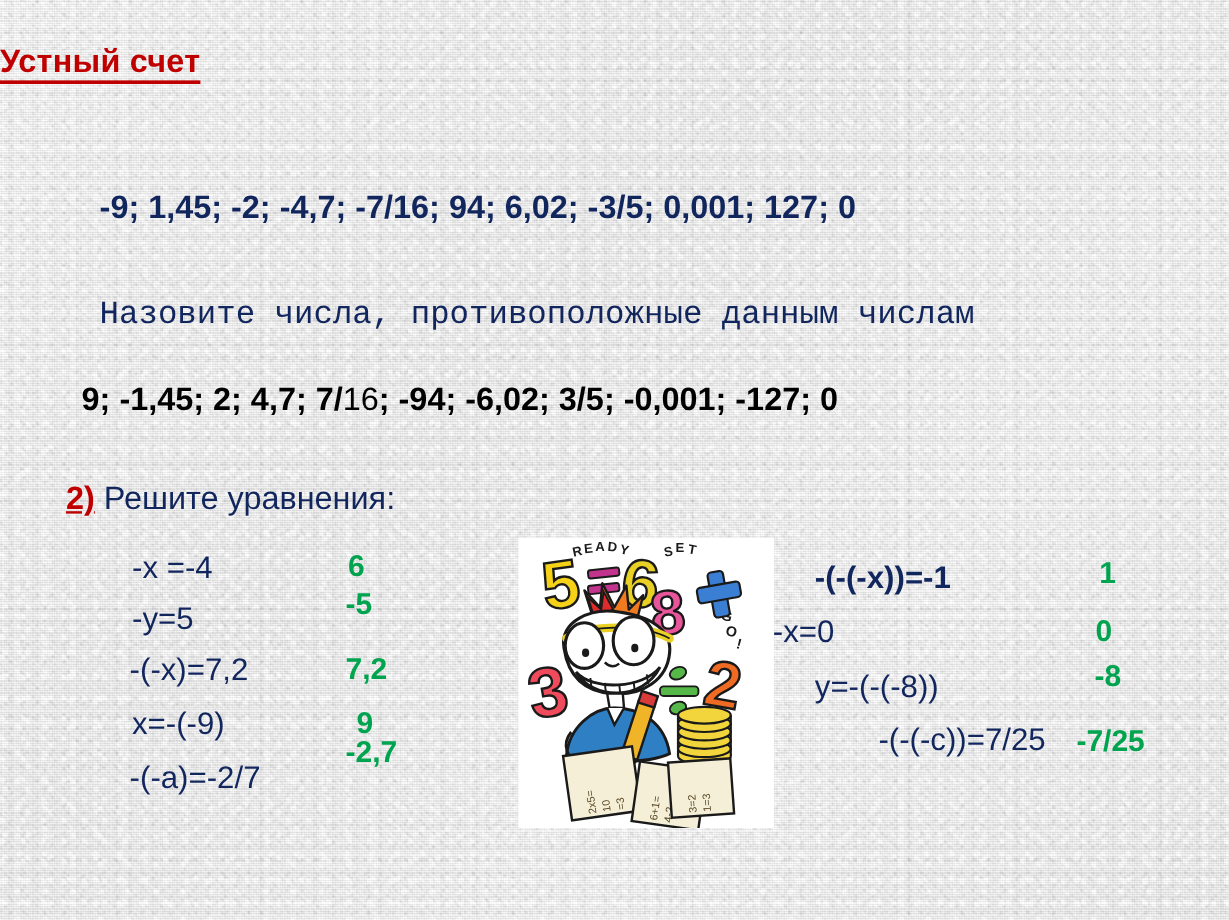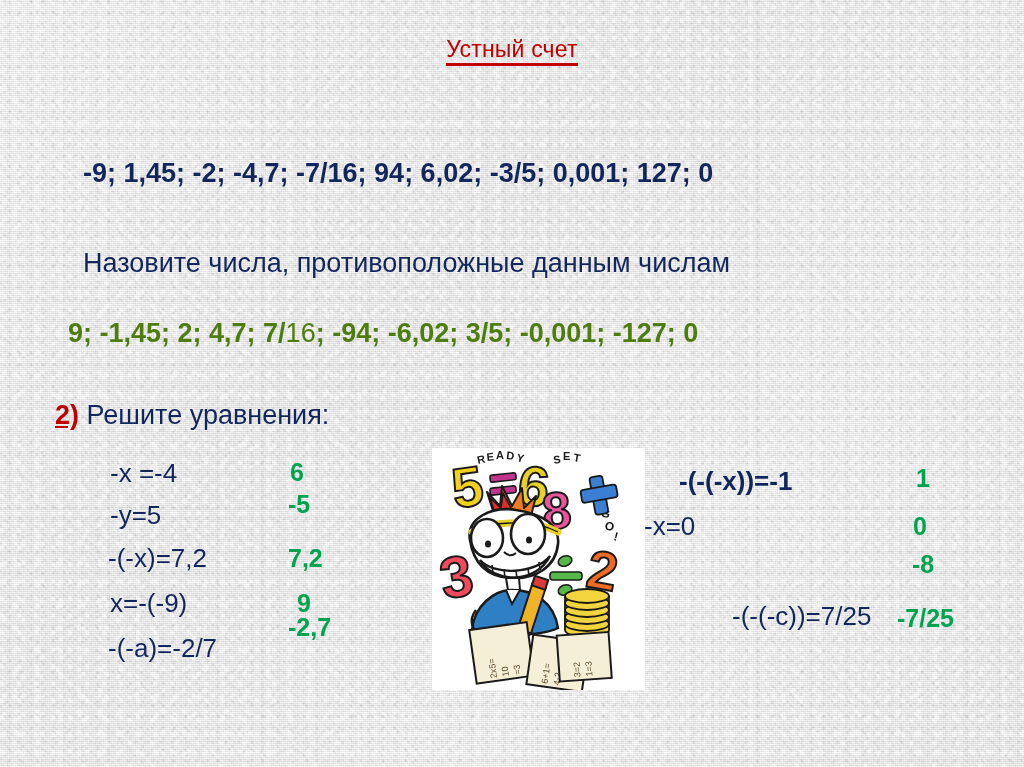--- a/index.html
+++ b/index.html
@@ -52,24 +52,24 @@
     inset: 0;
     z-index: 5;
   }
 
   .abs { position: absolute; }
 
   
   .title {
     left: 0; right: 0;
     top: 36px;
-    text-align: center;
+    text-align: left;
     color: #c00000;
-    font-weight: normal;
-    font-size: 23px;
+    font-weight: bold;
+    font-size: 27px;
     letter-spacing: .2px;
   }
   .title span {
     border-bottom: 3px solid #c00000;
     padding-bottom: 1px;
   }
 
   
   .line {
     color: #12265e;
@@ -79,21 +79,21 @@
   .line.bold { font-weight: bold; margin-left: 28px; }
 
   .marker {
     color: #c00000;
     font-weight: bold;
     text-decoration: underline;
     text-underline-offset: 2px;
   }
 
   .red-line {
-    color: #4d7c0f;
+    color: #000000;
     font-weight: bold;
     font-size: 27px;
     white-space: nowrap;
   }
   .red-line .thin { font-weight: normal; }
 
   
   .eq {
     color: #12265e;
     font-size: 26px;
@@ -126,21 +126,21 @@
 
 <div id="content">
 
   <div class="abs title">
     <span>Устный счет</span>
   </div>
 
 
   <div class="abs line bold" style="left:55px; top:158px;">-9; 1,45; -2; -4,7; -7/16; 94; 6,02; -3/5; 0,001; 127; 0</div>
 
-  <div class="abs line" style="left:83px; top:248px;">Назовите числа, противоположные данным числам</div>
+  <div class="abs line" style="left:83px; top:248px;font-family:Liberation Mono, monospace;">Назовите числа, противоположные данным числам</div>
 
   <div class="abs red-line" style="left:68px; top:318px;">
     <span>9; -1,45; 2; 4,7; 7/</span><span class="thin">16</span><span>; -94; -6,02; 3/5; -0,001; -127; 0</span>
   </div>
 
   <div class="abs line" style="left:55px; top:400px;">
     <span class="marker">2)</span><span> Решите уравнения:</span>
   </div>
 
   <div class="abs eq" style="left:110px; top:458px;">-x =-4</div>
@@ -157,20 +157,21 @@
 
   <div class="abs eq" style="left:108px; top:633px;">-(-a)=-2/7</div>
   <div class="abs ans" style="left:288px; top:613px;">-2,7</div>
 
   <div class="abs eq" style="left:679px; top:466px;font-weight:bold;">-(-(-x))=-1</div>
   <div class="abs ans" style="left:916px; top:464px;">1</div>
 
   <div class="abs eq" style="left:644px; top:511px;">-x=0</div>
   <div class="abs ans" style="left:913px; top:512px;">0</div>
 
+  <div class="abs eq" style="left:679px; top:557px;">y=-(-(-8))</div>
   <div class="abs ans" style="left:912px; top:550px;">-8</div>
 
   <div class="abs eq" style="left:704px; top:601px;margin-left:28px;">-(-(-c))=7/25</div>
   <div class="abs ans" style="left:897px; top:604px;">-7/25</div>
 
   <div class="abs" id="clipart">
     <svg width="213" height="242" viewBox="0 0 213 242" xmlns="http://www.w3.org/2000/svg">
       <rect x="0" y="0" width="213" height="242" fill="#ffffff"></rect>
 
       <g font-family="'Liberation Sans', sans-serif" font-size="11" font-weight="bold" fill="#1a1a1a">

